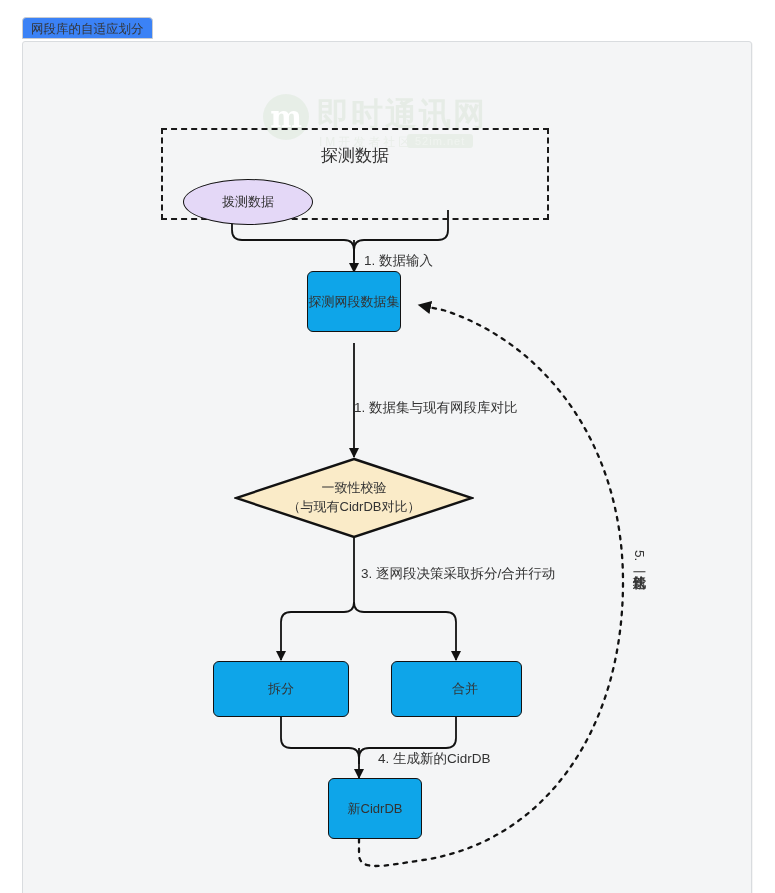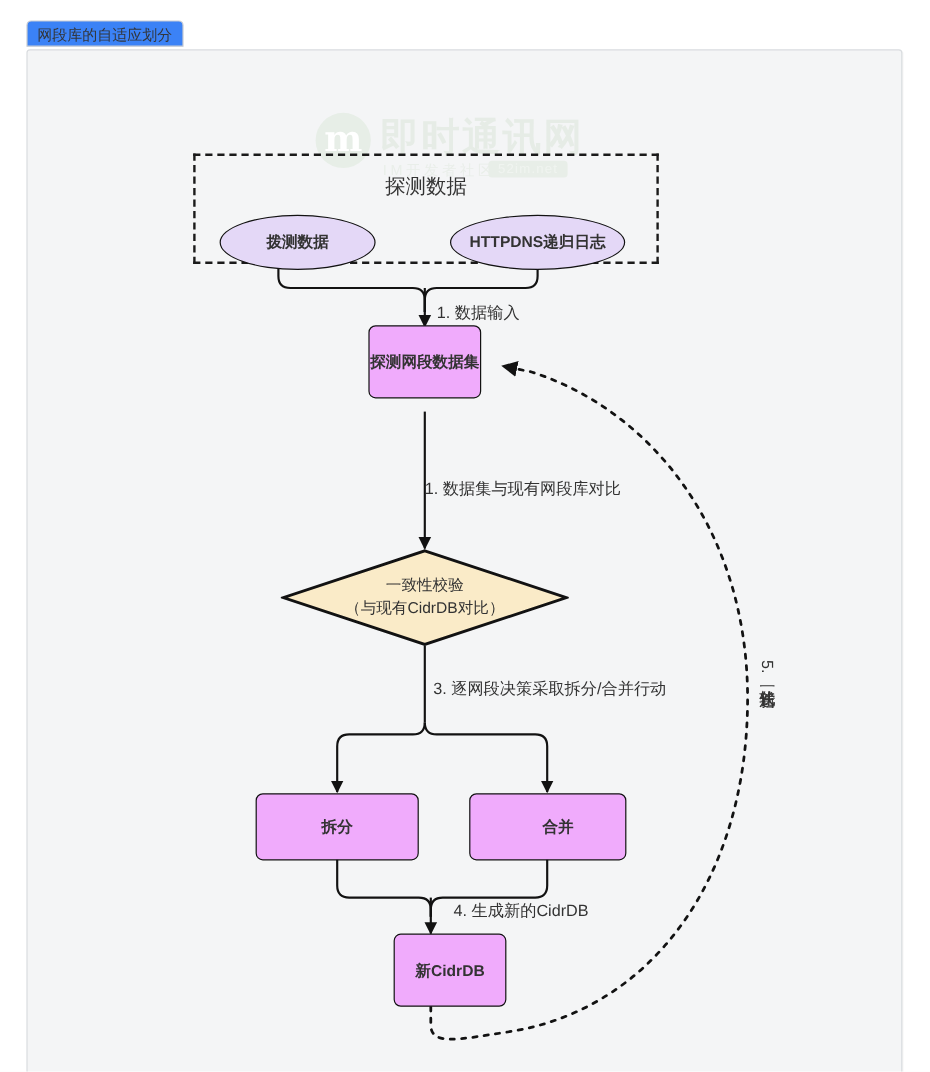--- a/index.html
+++ b/index.html
@@ -124,21 +124,20 @@
   
   .node {
     position: absolute;
     z-index: 3;
     box-sizing: border-box;
     display: flex;
     align-items: center;
     justify-content: center;
     text-align: left;
     color: #333333;
-    font-weight: bold;
   }
 
   .subgraph-box {
     position: absolute;
     z-index: 2;
     border: 2px dashed #1a1a1a;
     background: transparent;
     box-sizing: border-box;
   }
   .subgraph-title {
@@ -153,21 +152,21 @@
   .ellipse-node {
     border: 1.6px solid #121212;
     border-radius: 50%;
     background: #e4d8f7;
     font-size: 13px;
   }
 
   .rect-node {
     border: 1.6px solid #121212;
     border-radius: 6px;
-    background: #f0abfc;
+    background: #0ea5e9;
     font-size: 13px;
   }
 
   .diamond-wrap {
     position: absolute;
     z-index: 3;
   }
   .diamond-label {
     position: absolute;
     z-index: 4;
@@ -245,23 +244,20 @@
                L 396,263" fill="none" stroke="#121212" stroke-width="2.3" stroke-dasharray="3.5 6" stroke-linecap="round" marker-end="url(#arrow-dash)"></path>
     </svg>
 
     <div class="subgraph-box" style="left:138px; top:86px; width:388px; height:92px;"></div>
     <div class="subgraph-title" style="left:138px; top:102px; width:388px;">探测数据</div>
 
     <div class="node ellipse-node" style="left:160px; top:137px; width:130px; height:46px;">
       <span>拨测数据</span>
     </div>
 
-    <div class="node ellipse-node" style="left:352px; top:137px; width:146px; height:46px;">
-      <span>HTTPDNS递归日志</span>
-    </div>
 
     <div class="node rect-node" style="left:284px; top:229px; width:94px; height:61px;">
       <span>探测网段数据集</span>
     </div>
 
     <div class="diamond-wrap" style="left:211px; top:415px; width:240px; height:82px;">
       <svg viewBox="0 0 240 82" width="240" height="82">
         <polygon points="120,2 238,41 120,80 2,41" fill="#faebc8" stroke="#121212" stroke-width="2.4"></polygon>
       </svg>
     </div>

